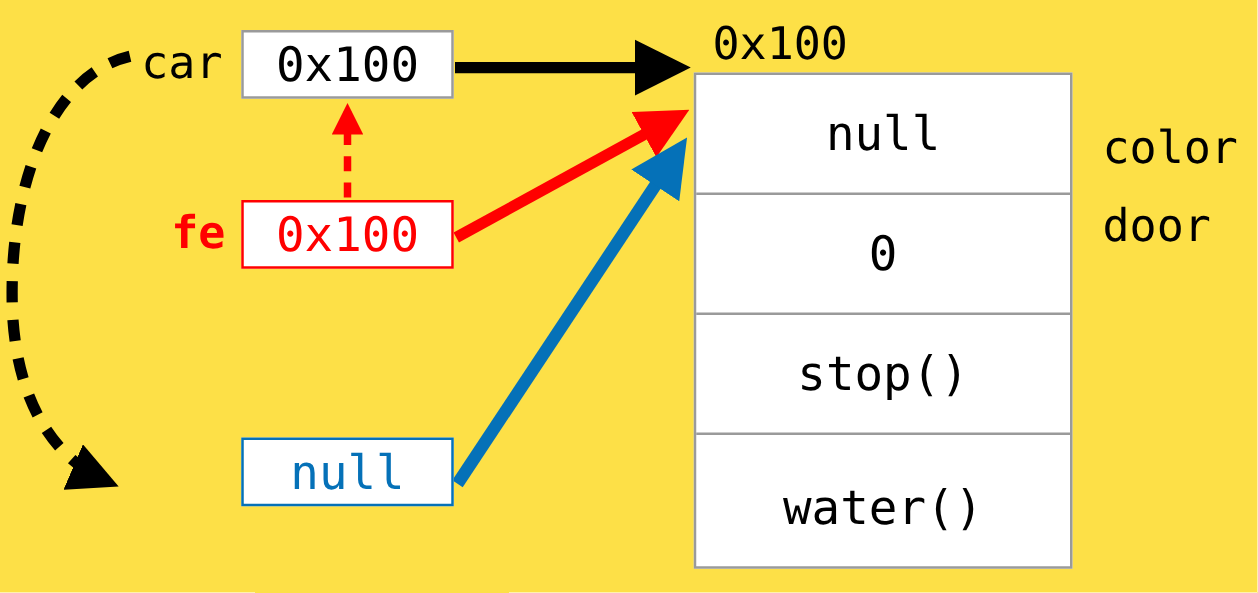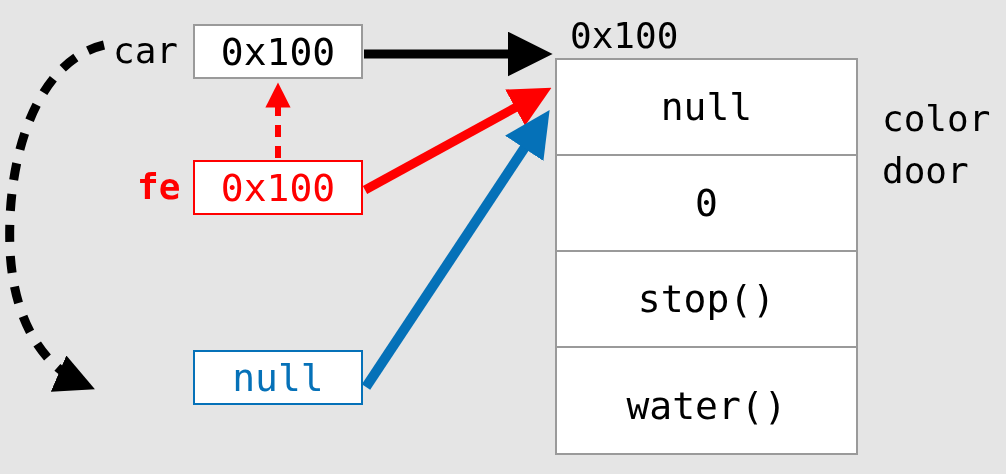--- a/index.html
+++ b/index.html
@@ -4,21 +4,21 @@
 <style>
   html, body {
     margin: 0;
     padding: 0;
     background: #ffffff;
   }
   #canvas {
     position: relative;
     width: 1006px;
     height: 474px;
-    background: #e5e5e5;
+    background: #fde047;
     font-family: "DejaVu Sans Mono", "Liberation Mono", monospace;
     overflow: hidden;
   }
   .svg-layer {
     position: absolute;
     left: 0;
     top: 0;
     width: 1006px;
     height: 474px;
     pointer-events: none;
@@ -100,21 +100,21 @@
   .obj-row:last-child { border-bottom: none; margin-top: 11px; }
   .field-label {
     position: absolute;
     left: 882px;
     font-size: 36px;
     line-height: 1;
     color: #000000;
     white-space: nowrap;
   }
   #label-color { top: 101px; text-align: center; }
-  #label-door  { top: 153px; }
+  #label-door  { top: 164px; }
 </style>
 </head>
 <body>
 
 <div id="canvas">
 
   <svg class="svg-layer" viewBox="0 0 1006 474" xmlns="http://www.w3.org/2000/svg">
     <defs>
       <marker id="head-black" markerWidth="5" markerHeight="5" refX="3.6" refY="2.5" orient="auto" markerUnits="strokeWidth">
         <path d="M0,0 L5,2.5 L0,5 z" fill="#000000"></path>

